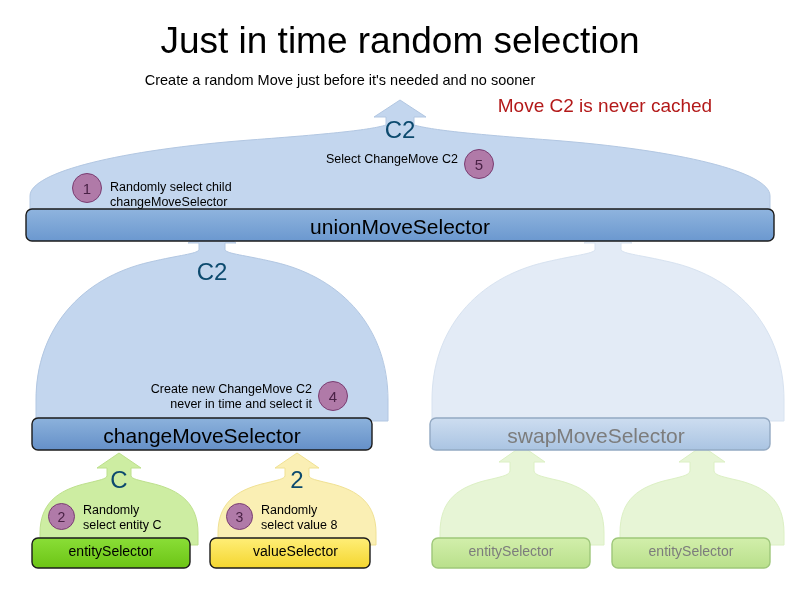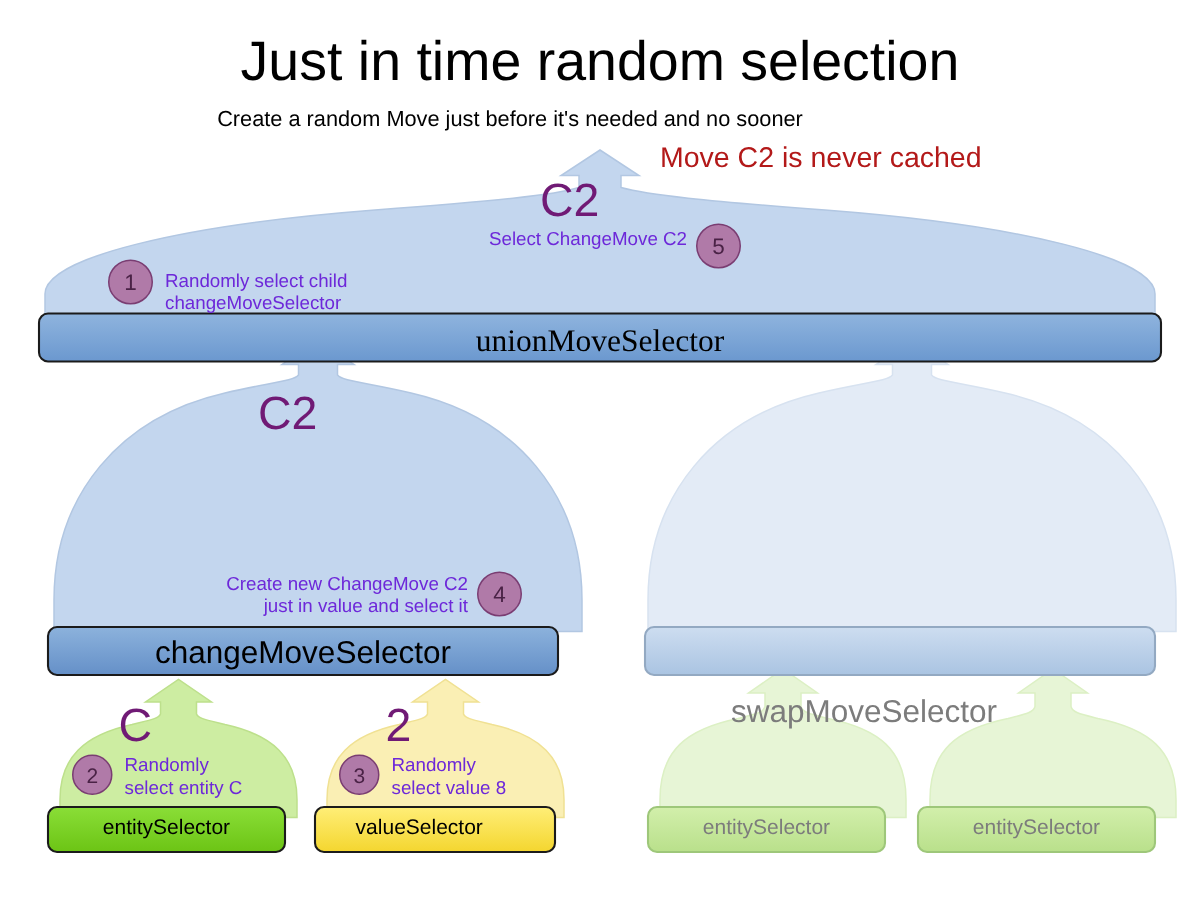--- a/index.html
+++ b/index.html
@@ -17,41 +17,41 @@
 
   .title{
     left:0;top:20px;width:800px;text-align:center;
     font-size:37px;color:#000000;letter-spacing:0px;
   }
   .subtitle{
     left:0;top:72px;width:680px;text-align:center;
     font-size:14.5px;color:#000000;
   }
   .warn{
-    left:440px;top:95px;width:330px;text-align:left;
+    left:440px;top:95px;width:330px;text-align:center;
     font-size:19px;color:#b31919;
   }
 
   .boxlabel{
     position:absolute;text-align:center;
     font-size:21px;color:#000000;
     pointer-events:none;
   }
   .boxlabel.faded{color:#7c7c7c;}
   .boxlabel.small{font-size:14px;}
 
   .balloonlabel{
-    position:absolute;
-    font-size:31px;color:#701a75;
+    position:absolute;text-align:center;
+    font-size:24px;color:#0c4a6e;
   }
 
   .note{
     position:absolute;
     font-size:12.5px;line-height:15px;
-    color:#6d28d9;
+    color:#000000;
   }
   .note.right{text-align:right;}
 
   .numcircle{
     position:absolute;
     width:30px;height:30px;border-radius:50%;
     background:#b07aa8;border:1.6px solid #7a3d72;
     color:#4a2246;font-size:15px;
     display:flex;align-items:center;justify-content:center;
     box-sizing:border-box;
@@ -220,43 +220,43 @@
 
   <div class="txt title">Just in time random selection</div>
   <div class="txt subtitle">Create a random Move just before it's needed and no sooner</div>
   <div class="txt warn">Move C2 is never cached</div>
 
   <div class="balloonlabel" style="left:360px;top:116px;width:80px;">C2</div>
   <div class="balloonlabel" style="left:172px;top:258px;width:80px;">C2</div>
   <div class="balloonlabel" style="left:79px;top:466px;width:80px;">C</div>
   <div class="balloonlabel" style="left:257px;top:466px;width:80px;">2</div>
 
-  <div class="boxlabel" style="left:26px;top:215px;width:748px;font-family:Liberation Serif, serif;">unionMoveSelector</div>
+  <div class="boxlabel" style="left:26px;top:215px;width:748px;">unionMoveSelector</div>
   <div class="boxlabel" style="left:32px;top:424px;width:340px;">changeMoveSelector</div>
-  <div class="boxlabel faded" style="left:406px;top:424px;width:340px;margin-top:39px;">swapMoveSelector</div>
+  <div class="boxlabel faded" style="left:426px;top:424px;width:340px;">swapMoveSelector</div>
   <div class="boxlabel small" style="left:32px;top:543px;width:158px;">entitySelector</div>
-  <div class="boxlabel small" style="left:194px;top:543px;width:171px;text-align:center;">valueSelector</div>
+  <div class="boxlabel small" style="left:210px;top:543px;width:171px;text-align:center;">valueSelector</div>
   <div class="boxlabel small faded" style="left:432px;top:543px;width:158px;">entitySelector</div>
   <div class="boxlabel small faded" style="left:612px;top:543px;width:158px;">entitySelector</div>
 
   <div class="numcircle" style="left:72px;top:173px;">1</div>
   <div class="note" style="left:110px;top:180px;width:210px;">
     <div>Randomly select child</div>
     <div>changeMoveSelector</div>
   </div>
 
   <div class="numcircle" style="left:464px;top:149px;">5</div>
   <div class="note right" style="left:250px;top:152px;width:208px;">
     <div>Select ChangeMove C2</div>
   </div>
 
   <div class="numcircle" style="left:318px;top:381px;">4</div>
   <div class="note right" style="left:100px;top:382px;width:212px;">
     <div>Create new ChangeMove C2</div>
-    <div>just in value and select it</div>
+    <div>never in time and select it</div>
   </div>
 
   <div class="numcircle sm" style="left:48px;top:503px;">2</div>
   <div class="note" style="left:83px;top:503px;width:110px;">
     <div>Randomly</div>
     <div>select entity C</div>
   </div>
 
   <div class="numcircle sm" style="left:226px;top:503px;">3</div>
   <div class="note" style="left:261px;top:503px;width:110px;">

